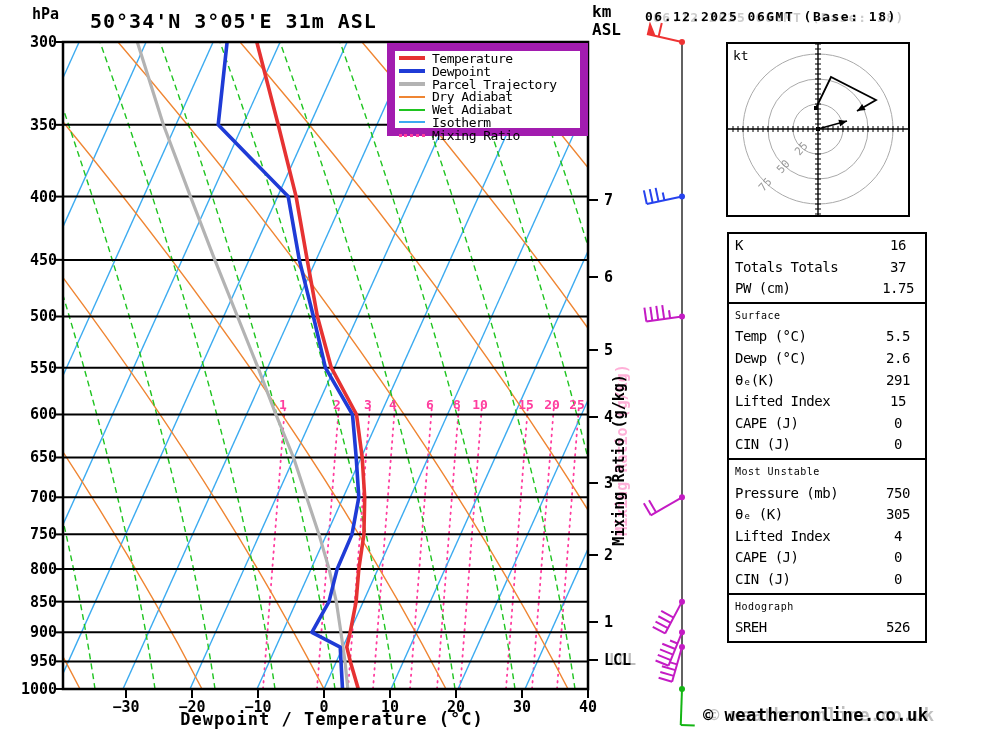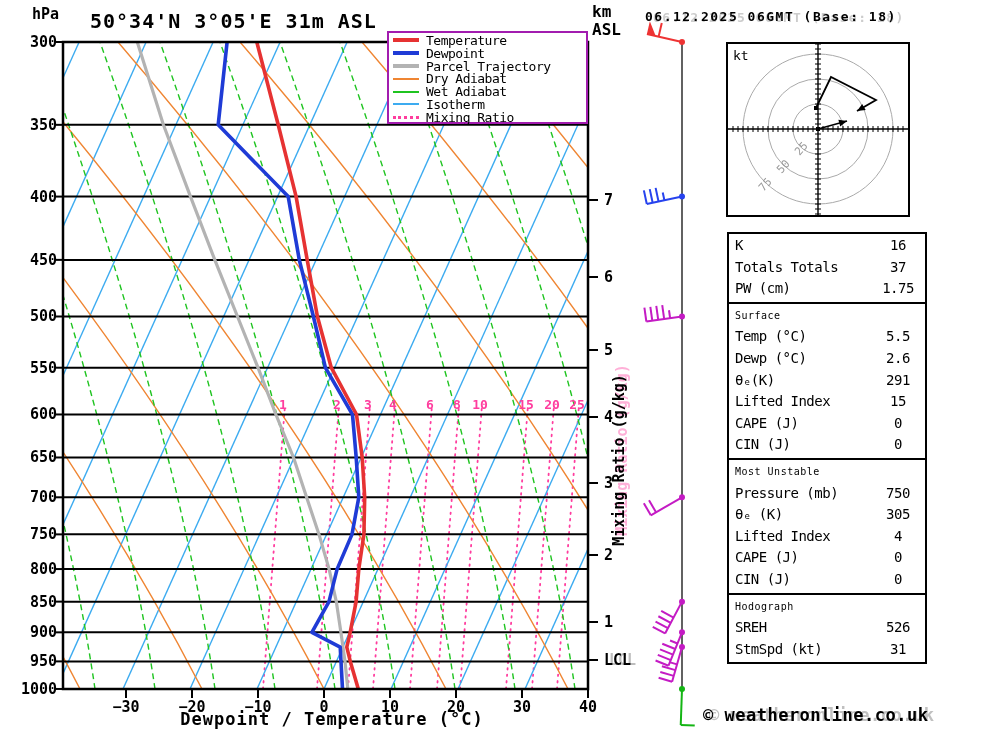--- a/index.html
+++ b/index.html
@@ -6,21 +6,21 @@
   body{font-family:"DejaVu Sans Mono","Liberation Mono",monospace;color:#000;position:relative;}
   .abs{position:absolute;}
   #title{left:90px;top:9px;font-size:20px;font-weight:bold;letter-spacing:1px;white-space:nowrap;}
   #datetitle{left:645px;top:9px;font-size:13px;font-weight:bold;letter-spacing:1.5px;white-space:nowrap;
              text-shadow:8px 1px 0 #cccccc;}
   #hpa{left:32px;top:5px;font-size:15px;font-weight:bold;}
   #kmlabel{left:592px;top:3px;font-size:16px;font-weight:bold;line-height:18px;}
   #watermark{left:703px;top:705px;font-size:17px;font-weight:bold;letter-spacing:0.5px;white-space:nowrap;
              text-shadow:6px 0 0 #c0c0c0;}
   
-  #legend{left:387px;top:31px;width:201px;height:93px;border:2px solid #a21caf;background:#fff;
+  #legend{left:387px;top:43px;width:201px;height:93px;border:8px solid #a21caf;background:#fff;
           box-sizing:border-box;padding:1px 0 0 4px;text-align:right;}
   .lrow{display:flex;align-items:center;height:12.8px;font-size:13px;letter-spacing:-0.5px;white-space:nowrap;}
   .lswatch{width:26px;margin-right:7px;flex:0 0 26px;}
   
   #tables{left:727px;top:232px;width:200px;background:#fff;box-sizing:border-box;}
   .tsec{border:2px solid #000;border-top:none;box-sizing:border-box;padding:1px 6px 2px 6px;}
   .tsec:first-child{border-top:2px solid #000;}
   .ttitle{font-size:10px;line-height:21.6px;letter-spacing:0.5px;}
   .trow{display:flex;justify-content:space-between;font-size:14px;line-height:21.6px;letter-spacing:-0.5px;white-space:nowrap;}
   .tval{text-align:center;min-width:42px;}
@@ -433,20 +433,16 @@
         <span>CIN (J)</span>
         <span class="tval">0</span>
       </div>
     </div>
     <div class="tsec">
       <div class="ttitle">Hodograph</div>
       <div class="trow">
         <span>SREH</span>
         <span class="tval">526</span>
       </div>
-      <div class="trow">
-        <span>StmSpd (kt)</span>
-        <span class="tval">31</span>
-      </div>
     </div>
   </div>
 
 <div class="abs" id="watermark">© weatheronline.co.uk</div>
 
 </body></html>

